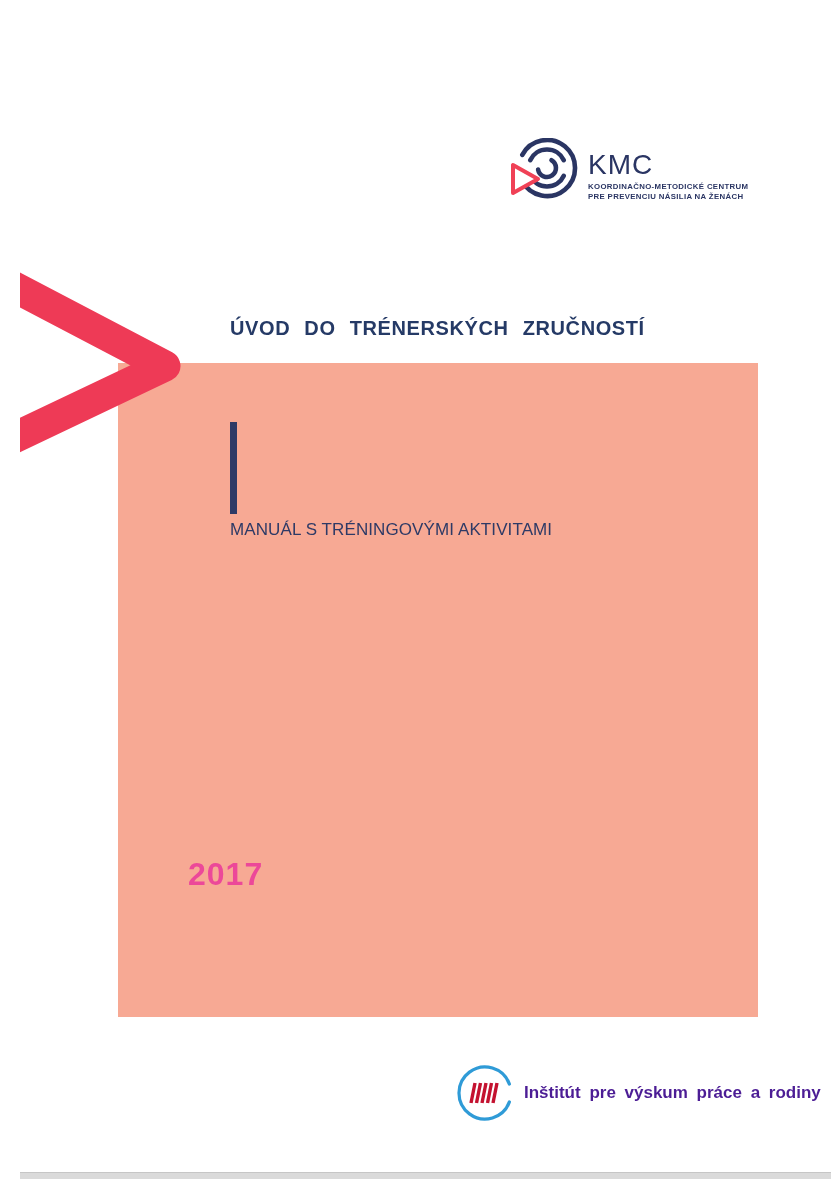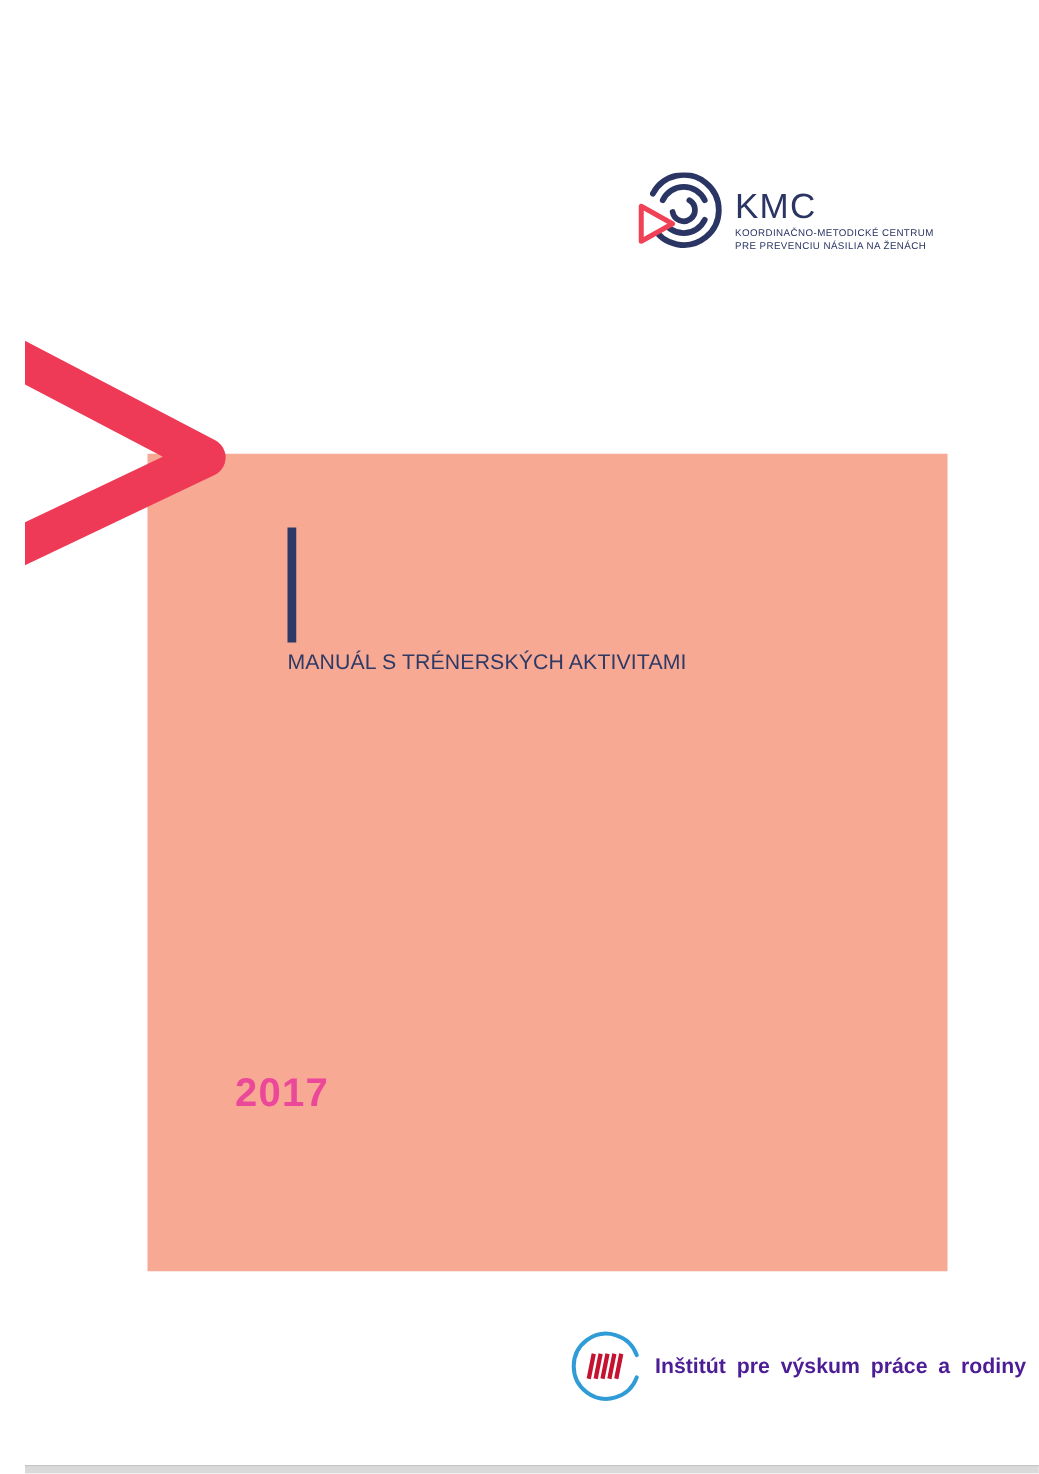--- a/index.html
+++ b/index.html
@@ -8,21 +8,21 @@
     width:831px;height:1179px;
     background:#ffffff;
     overflow:hidden;
     font-family:"Liberation Sans", sans-serif;
     margin-left:20px;
   }
   
   .kmc-mark{position:absolute;left:490px;top:138px;}
   .kmc-textcol{position:absolute;left:568px;top:150px;color:#2a3563;}
   .kmc-name{font-size:28px;font-weight:400;letter-spacing:1px;line-height:30px;}
-  .kmc-tag{font-size:7.8px;letter-spacing:0.35px;line-height:9.8px;font-weight:400;}
+  .kmc-tag{font-size:7.8px;letter-spacing:0.35px;line-height:9.8px;font-weight:700;}
   .kmc-tag.first{margin-top:2px;}
   
   .chevron{position:absolute;left:0;top:240px;z-index:3;pointer-events:none;}
   
   .title{
     position:absolute;left:210px;top:316px;z-index:4;
     font-size:20px;font-weight:bold;color:#253a66;
     letter-spacing:0.6px;word-spacing:8px;line-height:1.2;
     white-space:nowrap;
   }
@@ -78,23 +78,24 @@
     <div class="kmc-tag first">KOORDINAČNO-METODICKÉ CENTRUM</div>
     <div class="kmc-tag">PRE PREVENCIU NÁSILIA NA ŽENÁCH</div>
   </div>
 
   <div class="salmon"></div>
 
   <svg class="chevron" width="180" height="280" viewBox="0 0 180 280">
     <polyline points="-42,28 145,126 -42,215" fill="none" stroke="#ee3a56" stroke-width="31" stroke-linecap="round" stroke-linejoin="round"></polyline>
   </svg>
 
+  <div class="title">ÚVOD DO TRÉNERSKÝCH ZRUČNOSTÍ</div>
 
   <div class="accent-bar"></div>
-  <div class="subtitle">MANUÁL S TRÉNERSKÝCH AKTIVITAMI</div>
+  <div class="subtitle">MANUÁL S TRÉNINGOVÝMI AKTIVITAMI</div>
 
   <div class="year">2017</div>
 
 
   <div class="institute">
     <svg class="inst-icon" width="58" height="58" viewBox="0 0 58 58">
       <path d="M 53.4,37.9 A 26 26 0 1 1 53.4,20.1" fill="none" stroke="#2f9bd7" stroke-width="3.2" stroke-linecap="round"></path>
       <g stroke="#c41230" stroke-width="3.4" stroke-linecap="butt">
         <line x1="15" y1="39" x2="19" y2="19"></line>
         <line x1="20.5" y1="39" x2="24.5" y2="19"></line>

